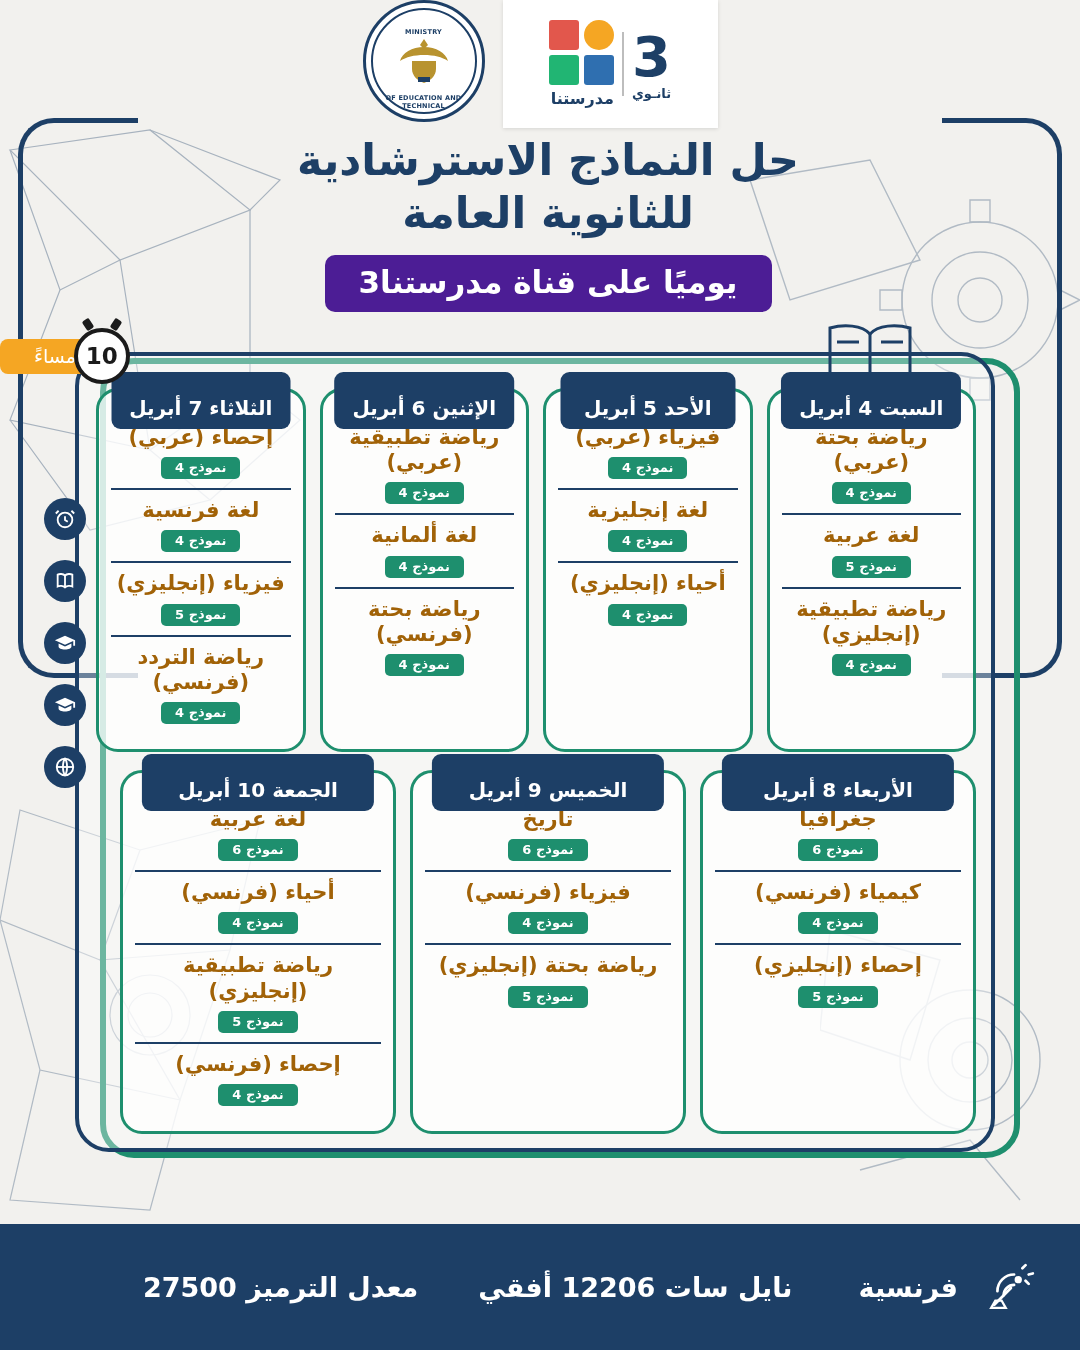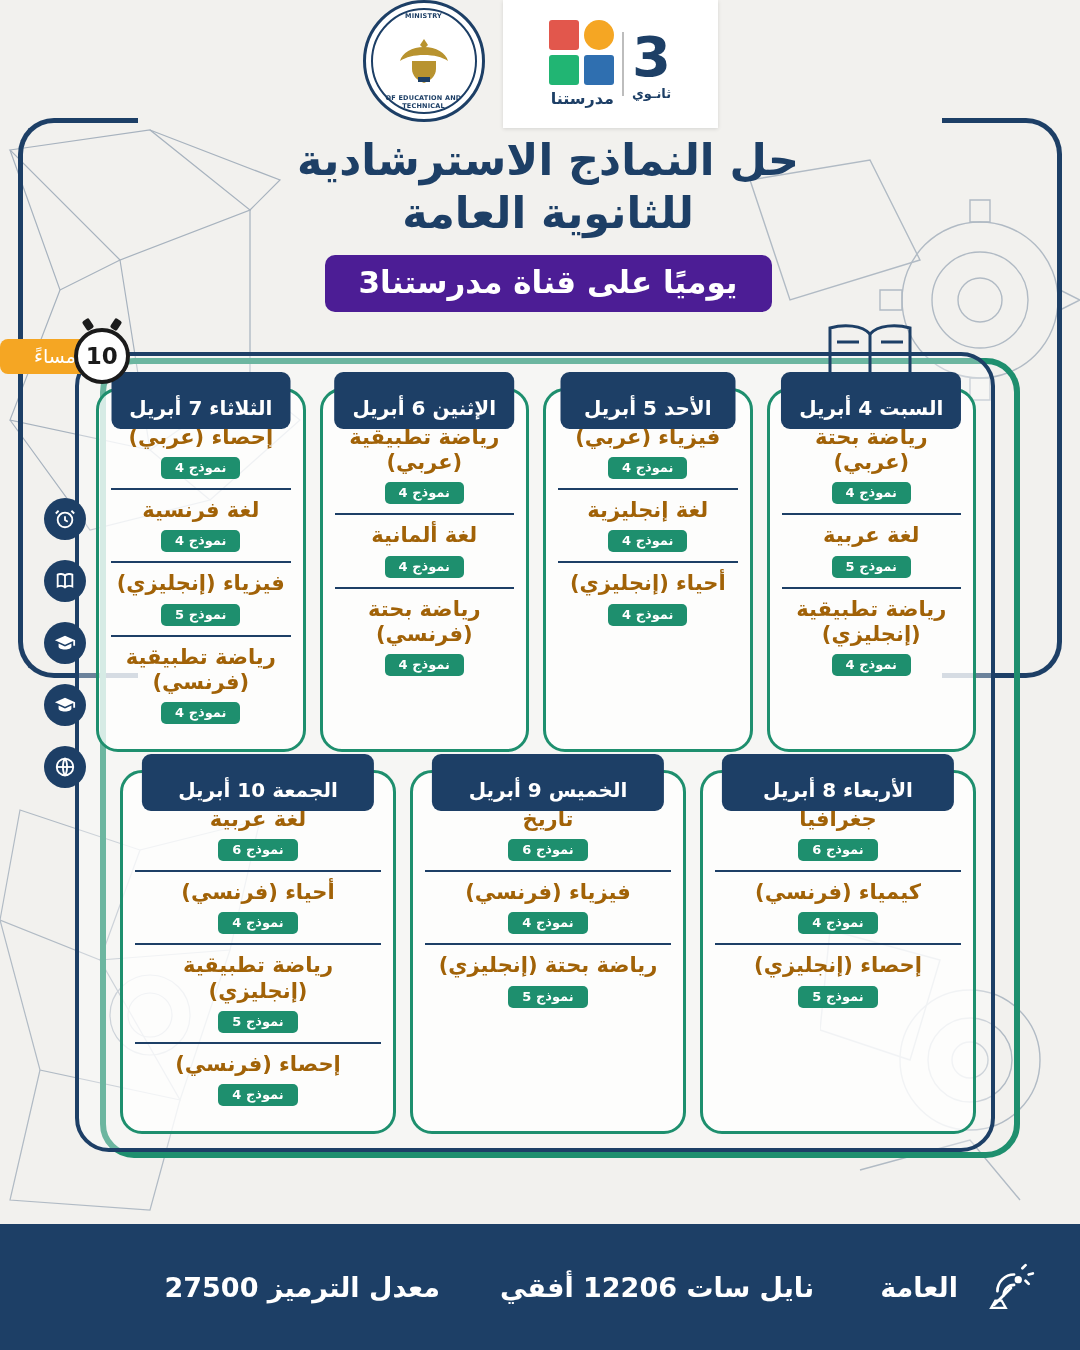--- a/index.html
+++ b/index.html
@@ -69,21 +69,21 @@
     position: relative; overflow: hidden;
   }
   .seal-ring {
     position: absolute; inset: 5px; border-radius: 50%;
     border: 2px solid #1d3f66;
   }
   .seal-text {
     position: absolute; width: 100%; text-align: center;
     font-size: 6.5px; font-weight: bold; color: #1d3f66; letter-spacing: .2px;
   }
-  .seal-text.top { top: 9px; }
+  .seal-text.top { top: 25px; }
   .seal-text.bottom { bottom: 9px; }
   .eagle {
     width: 58px; height: 58px; display: flex; align-items: center; justify-content: center;
   }
 
   
   .title-block {
     position: absolute; top: 134px; left: 16px; right: 0;
     text-align: center; z-index: 5;
   }
@@ -422,21 +422,21 @@
       </div>
       <div class="lesson">
         <div class="lesson-name">لغة فرنسية</div>
         <span class="model-badge">نموذج 4</span>
       </div>
       <div class="lesson">
         <div class="lesson-name">فيزياء (إنجليزي)</div>
         <span class="model-badge">نموذج 5</span>
       </div>
       <div class="lesson">
-        <div class="lesson-name">رياضة تطبيقية (فرنسي)</div>
+        <div class="lesson-name">رياضة التردد (فرنسي)</div>
         <span class="model-badge">نموذج 4</span>
       </div>
     </div>
   </div>
 
 </div>
 
 <div class="grid-bottom">
 
   <div class="day-card">
@@ -503,18 +503,18 @@
   <div class="sat-icon">
     <svg width="50" height="50" viewBox="0 0 48 48" fill="none" stroke="#ffffff" stroke-width="2.6" stroke-linecap="round">
       <path d="M7 41 L23 25"></path>
       <path d="M10 28a16 16 0 0 1 16-16"></path>
       <path d="M16 32a10 10 0 0 1 10-10"></path>
       <circle cx="30" cy="17" r="3.5" fill="#ffffff" stroke="none"></circle>
       <path d="M34 6l3-3M40 12l4-1M37 18l3 3"></path>
       <path d="M4 44h14l-4-7H8z" stroke-width="2.2"></path>
     </svg>
   </div>
-  <div class="footer-label">العامة</div>
+  <div class="footer-label">فرنسية</div>
   <div class="footer-items">
     <div class="footer-item">نايل سات 12206 أفقي</div>
     <div class="footer-item">معدل الترميز 27500</div>
   </div>
 </div>
 
 </body></html>

